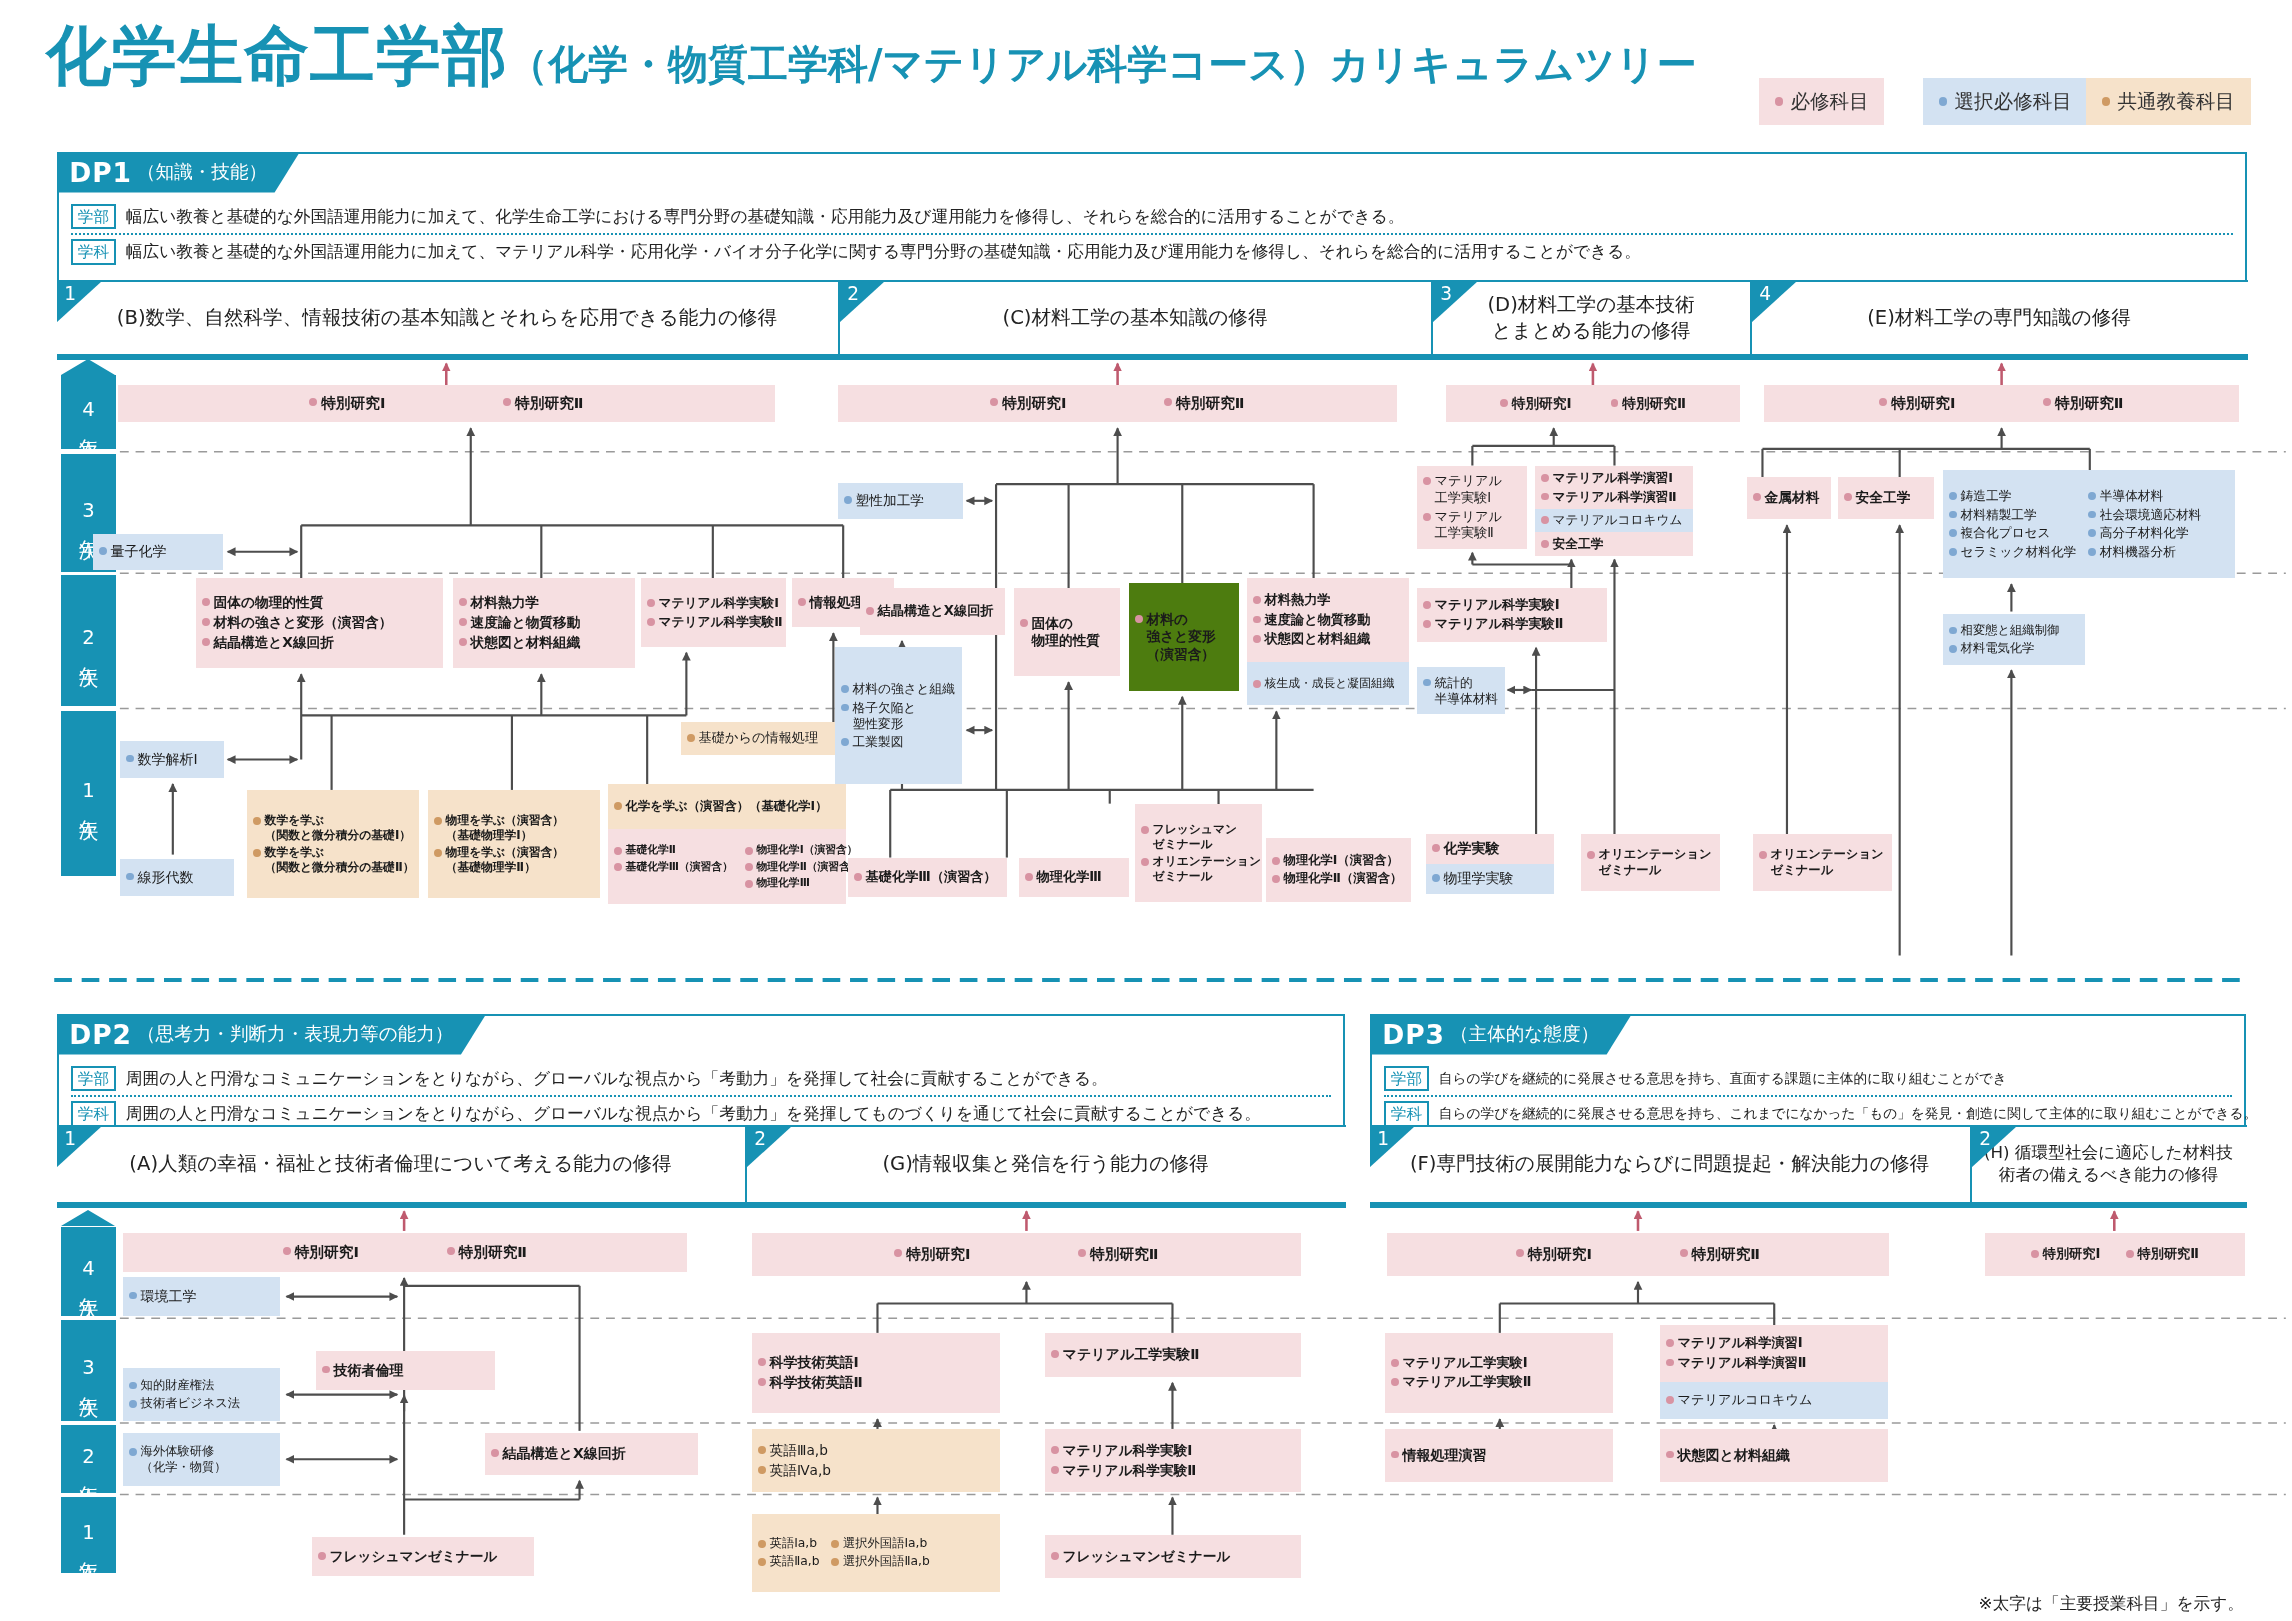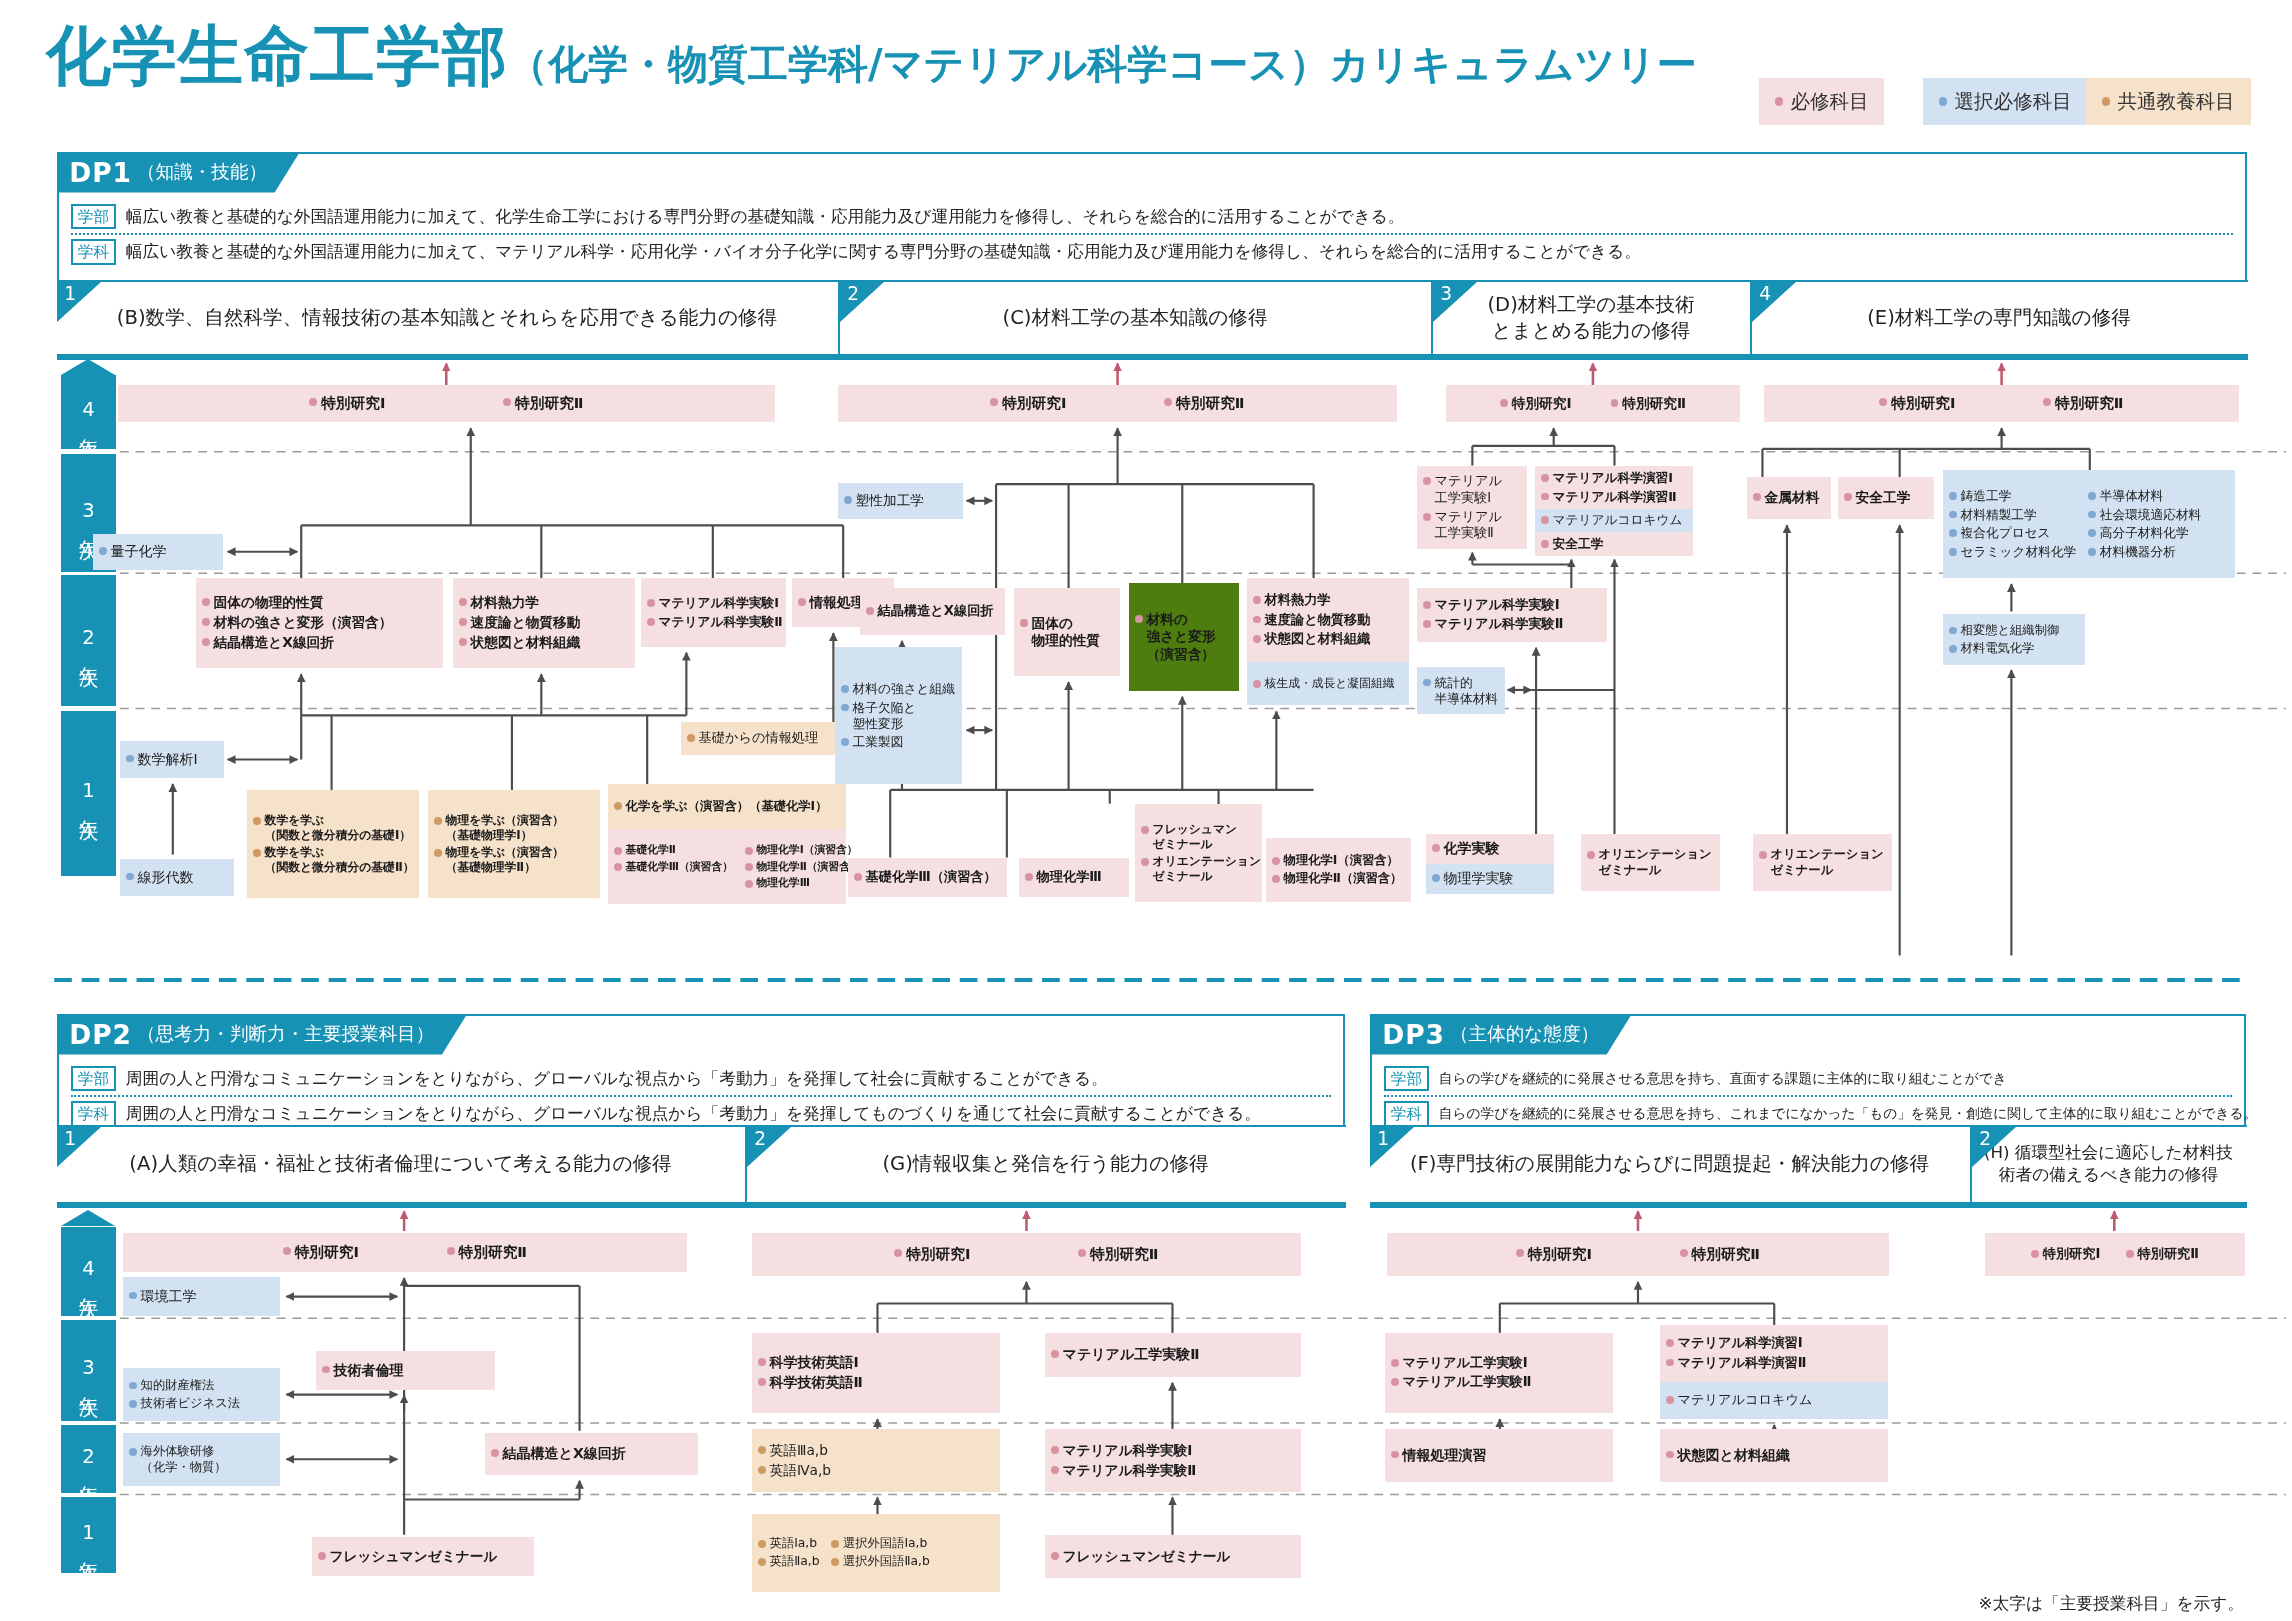--- a/index.html
+++ b/index.html
@@ -215,21 +215,21 @@
             <span>4</span>
           </div>
           <div class="clabel">(E)材料工学の専門知識の修得</div>
         </div>
       </div>
   </div>
 
   <div class="panel" id="panel-dp2">
     <div class="tab">
       <span class="t1">DP2</span>
-      <span class="t2">（思考力・判断力・主要授業科目）</span>
+      <span class="t2">（思考力・判断力・表現力等の能力）</span>
     </div>
     <div class="prows">
       <div class="prow">
         <span class="chip">学部</span>
         <span class="ptext">周囲の人と円滑なコミュニケーションをとりながら、グローバルな視点から「考動力」を発揮して社会に貢献することができる。</span>
       </div>
       <div class="pdot"></div>
       <div class="prow">
         <span class="chip">学科</span>
         <span class="ptext">周囲の人と円滑なコミュニケーションをとりながら、グローバルな視点から「考動力」を発揮してものづくりを通じて社会に貢献することができる。</span>

